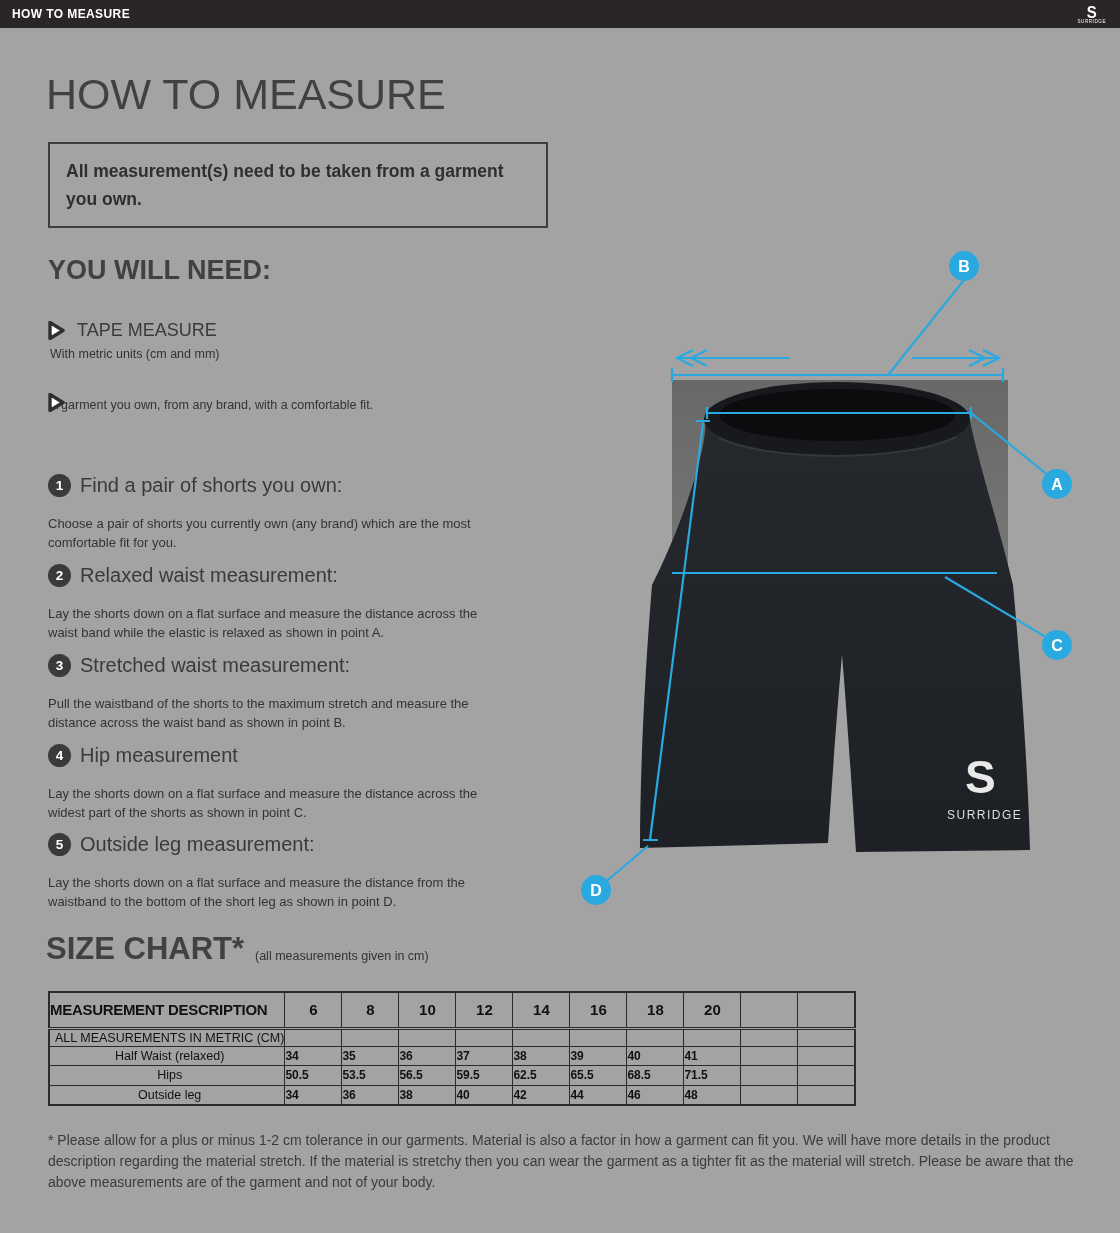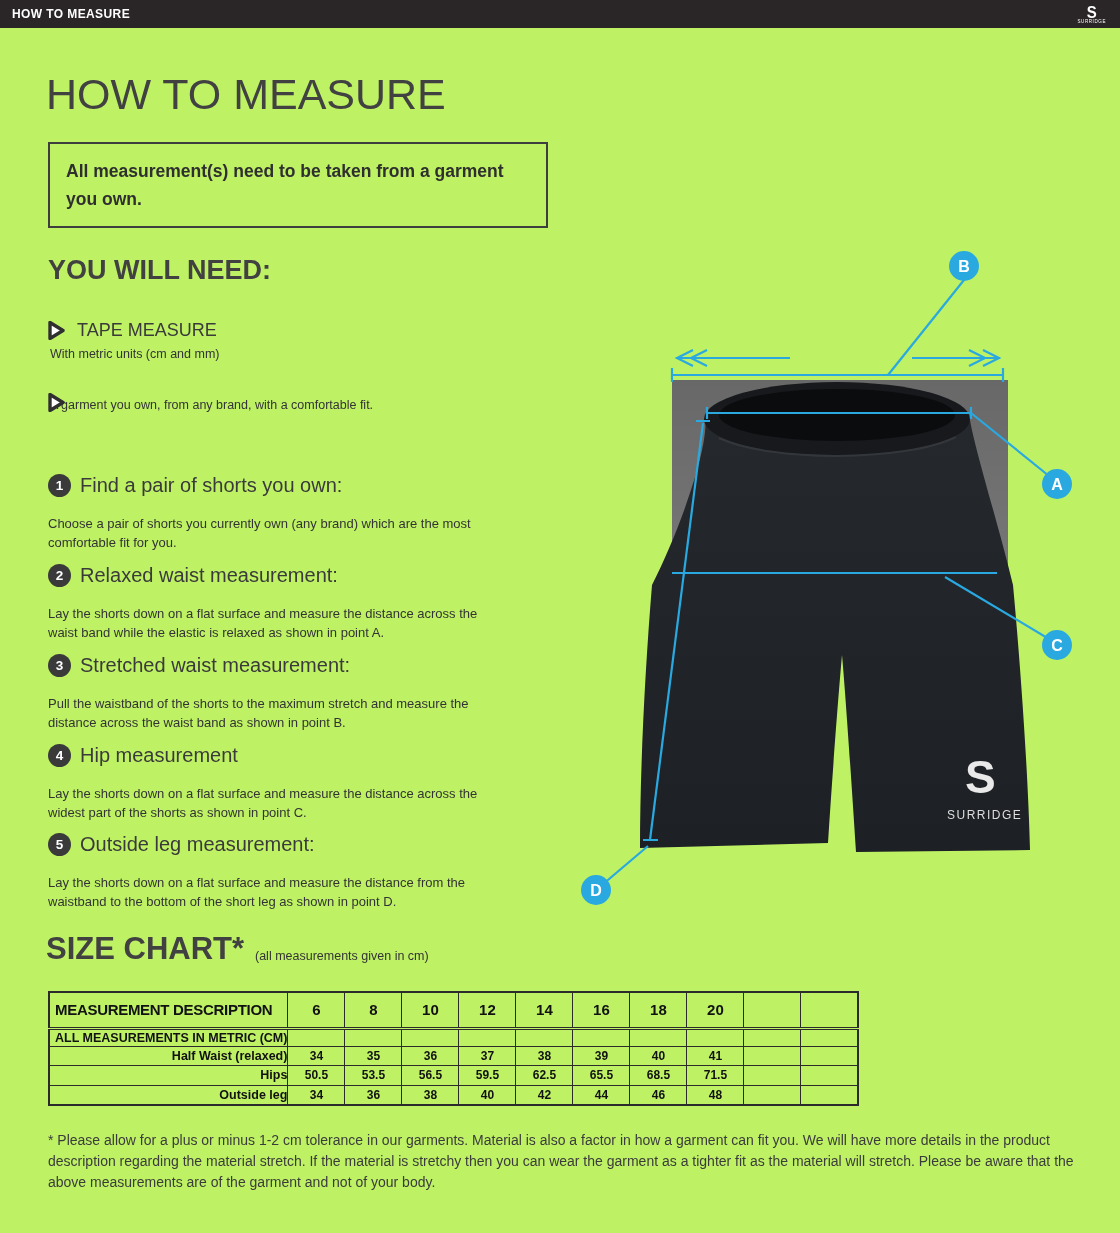--- a/index.html
+++ b/index.html
@@ -1,18 +1,18 @@
 <!DOCTYPE html>
 <html><head>
 <meta charset="utf-8">
 <style>
   * { margin:0; padding:0; box-sizing:border-box; }
   html,body { background:#ffffff; }
   body { font-family:"Liberation Sans", sans-serif; color:#3a3a3a; }
-  #page { position:relative; width:1120px; height:1233px; background:#bef264; overflow:hidden; }
+  #page { position:relative; width:1120px; height:1233px; background:#a3a3a3; overflow:hidden; }
 
   
   .topbar { position:absolute; left:0; top:0; width:1120px; height:28px; background:#2a2627;
             display:flex; align-items:center; justify-content:space-between; padding:0 12px; }
   .topbar-title { color:#ffffff; font-size:12px; font-weight:bold; letter-spacing:.4px; }
   .brand { display:flex; flex-direction:column; align-items:center; line-height:1; padding-right:2px; }
   .brand .s-mark { color:#ffffff; font-weight:bold; font-size:15px; transform:scaleY(1.1); }
   .brand .s-word { color:#ffffff; font-size:4.5px; letter-spacing:.6px; margin-top:1px; }
 
   
@@ -41,24 +41,24 @@
   
   .diagram { position:absolute; left:560px; top:230px; width:550px; height:700px; }
 
   
   table.size { position:absolute; left:48px; top:991px; border-collapse:collapse; table-layout:fixed;
                border:2px solid #2b2b2b; }
   table.size col.c-desc { width:232px; }
   table.size col.c-sz { width:57px; }
   table.size th, table.size td { border:1px solid #2b2b2b; color:#111; overflow:hidden; white-space:nowrap; }
   table.size thead th { height:36px; font-size:15px; font-weight:bold; text-align:center; border-bottom:3px double #2b2b2b; }
-  table.size thead th.desc { text-align:left; padding-left:5px; letter-spacing:-0.3px; }
+  table.size thead th.desc { text-align:left; letter-spacing:-0.3px; }
   table.size tr.metric td { height:18px; font-size:10.5px; font-weight:bold; text-align:left; padding-left:5px; }
-  table.size tbody td { height:19.5px; font-size:12px; text-align:center; font-weight:bold; }
-  table.size tbody td.desc { text-align:right; padding-left:5px; font-weight:bold; font-size:12.5px; }
+  table.size tbody td { height:19.5px; font-size:12px; font-weight:bold; }
+  table.size tbody td.desc { text-align:center; padding-left:5px; font-weight:normal; font-size:12.5px; }
 
   .footnote { position:absolute; left:48px; top:1130px; width:1042px; font-size:14px; line-height:1.5; color:#3b3b3b; }
 </style>
 </head>
 <body>
 
 <div id="page">
 
   <div class="topbar">
     <span class="topbar-title">HOW TO MEASURE</span>

